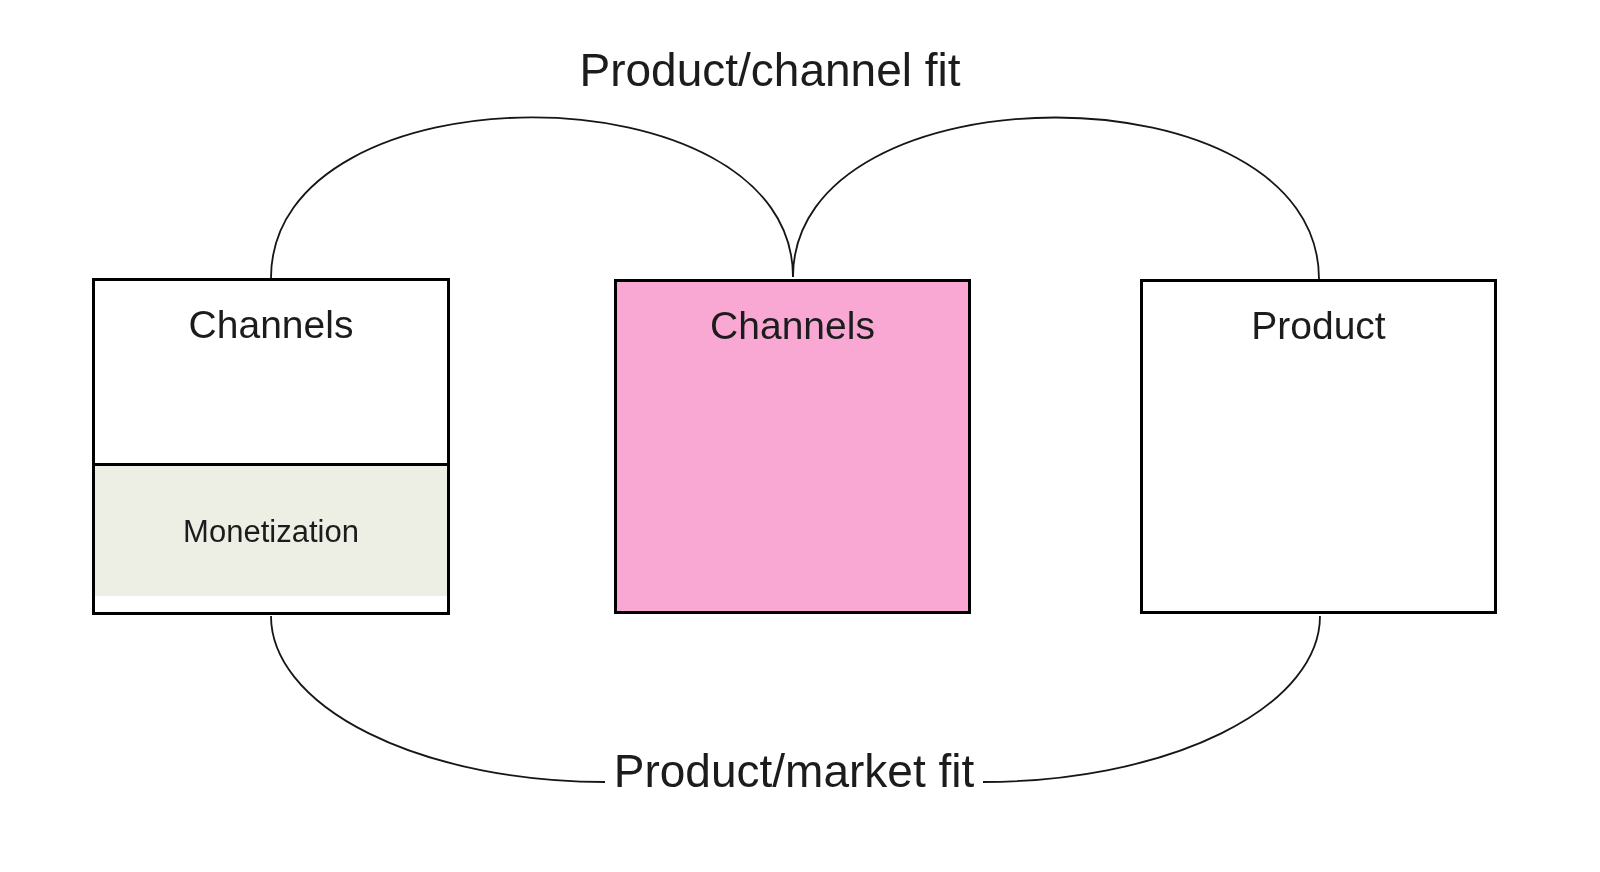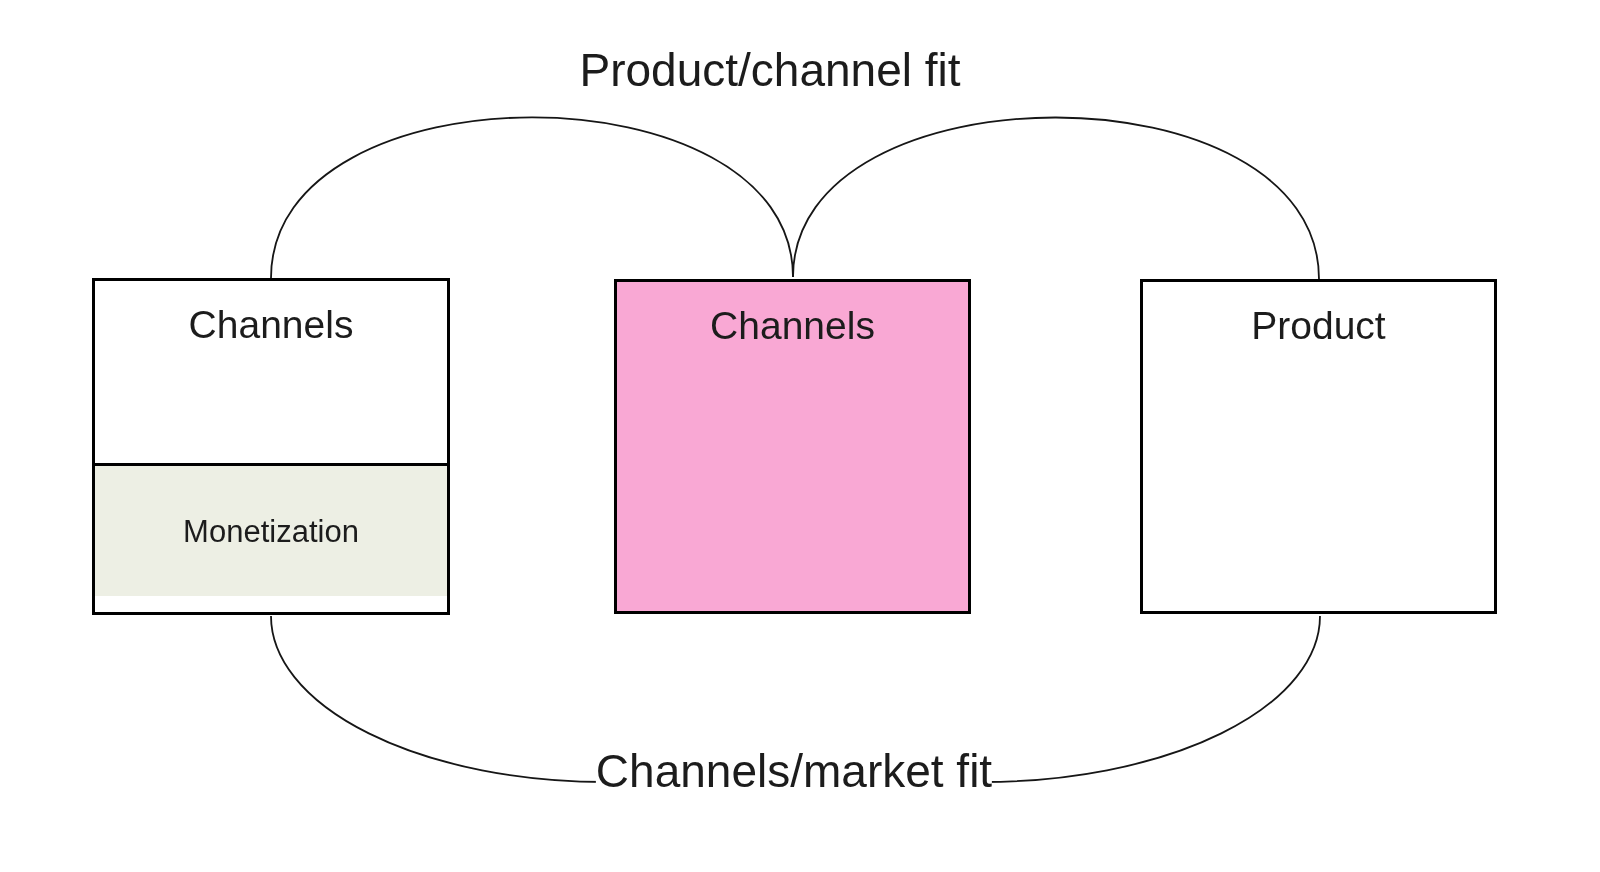--- a/index.html
+++ b/index.html
@@ -101,15 +101,15 @@
   </div>
 
   <div class="box box-channels" style="border-color: rgb(0, 0, 0); background: #f9a8d4;">
     <div class="box-title">Channels</div>
   </div>
 
   <div class="box box-market" style="border-color: rgb(0, 0, 0); background: rgb(255, 255, 255);">
     <div class="box-title">Product</div>
   </div>
 
-  <div class="fit-label fit-label-bottom">Channels/market fit</div>
+  <div class="fit-label fit-label-bottom">Product/market fit</div>
 
 </div>
 
 </body></html>

